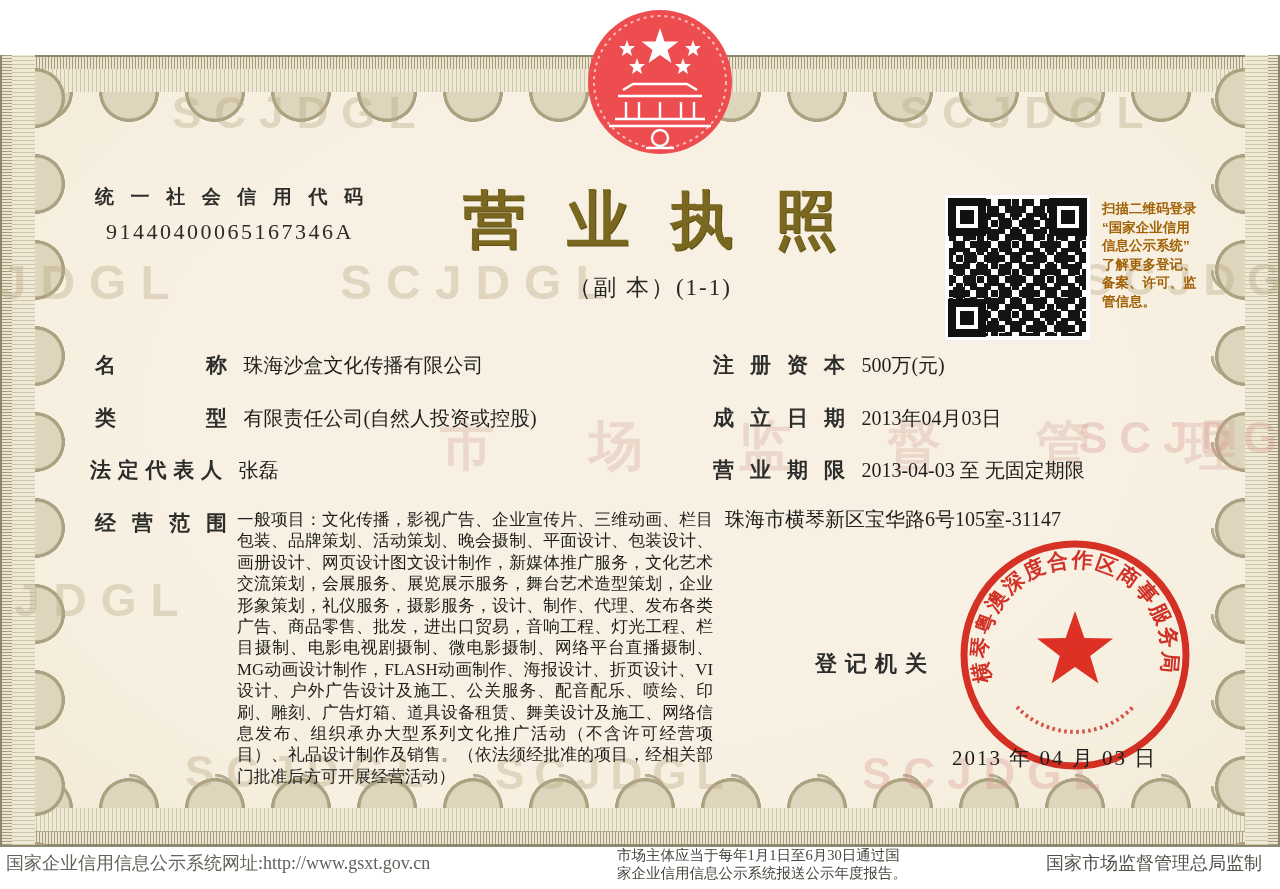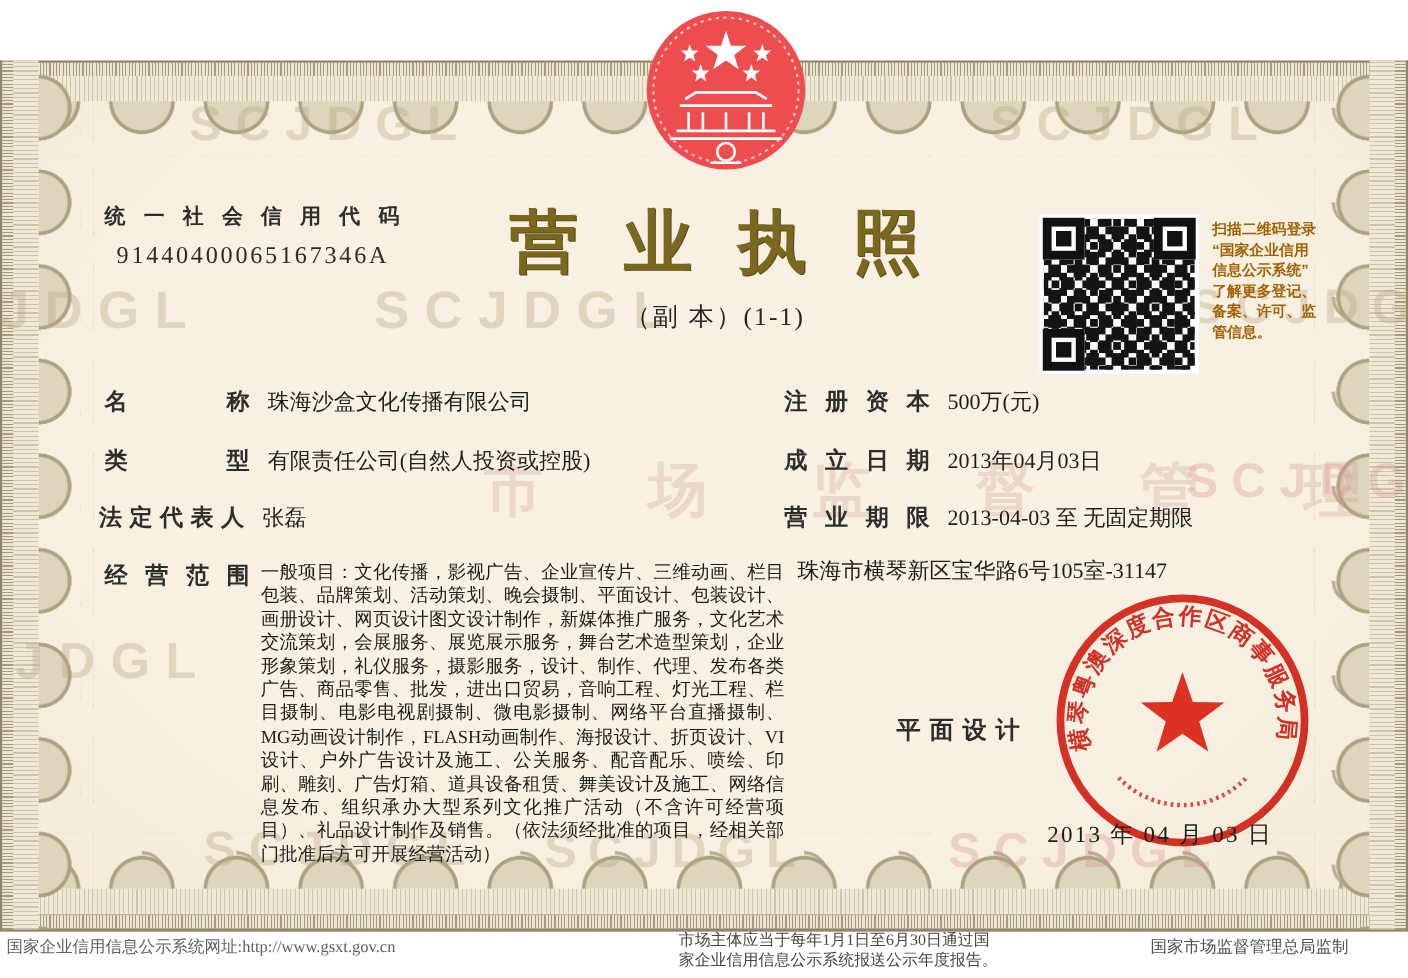--- a/index.html
+++ b/index.html
@@ -79,21 +79,21 @@
   .qr-finder span{position:absolute;inset:4px;background:#111;display:block;}
   .qr-caption{left:1102px;top:200px;width:160px;font-size:13.5px;line-height:18.5px;
       color:#a16207;font-weight:700;white-space:pre-line;}
   
   .seal{left:955px;top:535px;width:240px;height:240px;mix-blend-mode:multiply;opacity:.95;}
   
   #issue-date{left:952px;top:744px;width:250px;font-family:"Liberation Serif","DejaVu Serif",serif;
       font-size:21px;color:#1d1d1b;letter-spacing:2px;}
   #registrar{left:815px;top:649px;width:112px;font-size:22px;}
   
-  .footer-text{position:absolute;z-index:3;color:#64605a;font-size:15px;font-family:"Liberation Serif","DejaVu Serif",serif;}
+  .footer-text{position:absolute;z-index:3;color:#64605a;font-size:18px;font-family:"Liberation Serif","DejaVu Serif",serif;}
   #footer-mid{left:617px;top:846px;width:296px;font-size:14.5px;line-height:18px;color:#47473f;}
   #footer-right{left:1046px;top:851px;color:#51514b;}
   .scope{left:237px;top:509px;width:476px;font-size:16.8px;line-height:21.4px;text-align:justify;}
   .addr2{display:block;padding-left:20px;}
 </style>
 </head>
 <body>
 
 <div class="paper"></div>
 <div class="bb b-top-line"></div>
@@ -195,21 +195,21 @@
 <div class="ct" style="left:713px;top:456px;">
   <span class="flabel" style="width:132px;">营业期限</span>
   <span class="fvalue" style="margin-left:12px;">2013-04-03 至 无固定期限</span>
 </div>
 <div class="ct" style="left:713px;top:506px;display:flex;">
   <span class="fvalue" style="margin-left:12px;width:400px;line-height:26px;">
     <span>珠海市横琴新区宝华路6号105室-31147</span>
   </span>
 </div>
 
-<div class="ct flabel" id="registrar">平面设计</div>
+<div class="ct flabel" id="registrar">登记机关</div>
 
 <div class="ct seal">
   <svg width="240" height="240" viewBox="0 0 240 240">
     <defs>
       <path id="sealArc" d="M 37.3 150.1 A 88 88 0 1 1 202.7 150.1" fill="none"></path>
     </defs>
     <circle cx="120" cy="120" r="111" fill="none" stroke="#d9281c" stroke-width="7"></circle>
     <polygon fill="#e2291c" points="120,76 129.4,103.1 158,103.6 135.2,120.9 143.5,148.4 120,132 96.5,148.4 104.8,120.9 82,103.6 110.6,103.1"></polygon>
     <text font-size="21" font-weight="700" fill="#d5281e" letter-spacing="2" font-family="Liberation Sans, sans-serif">
       <textPath href="#sealArc" startOffset="4">横琴粤澳深度合作区商事服务局</textPath>

